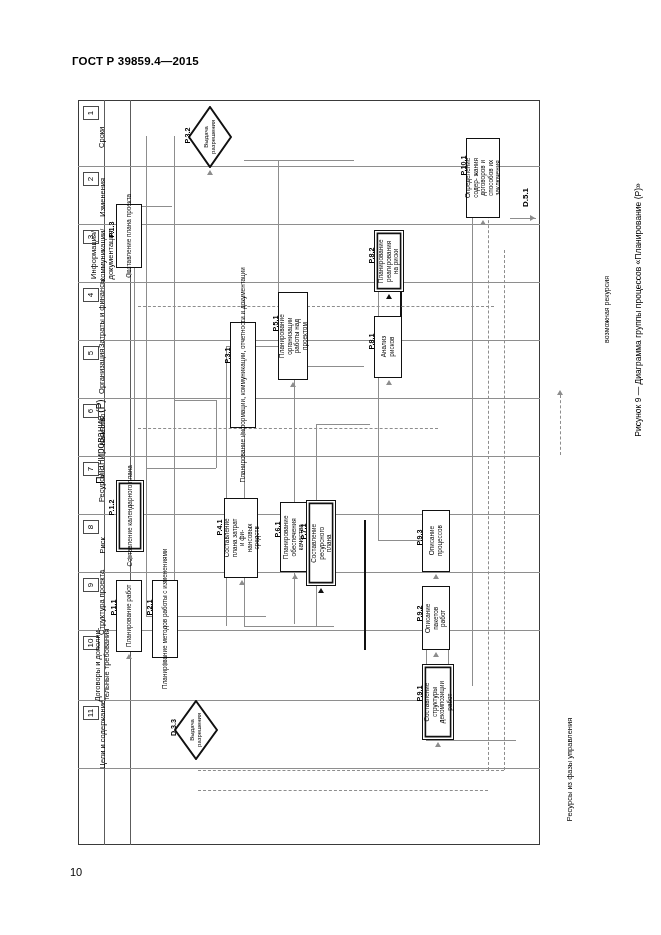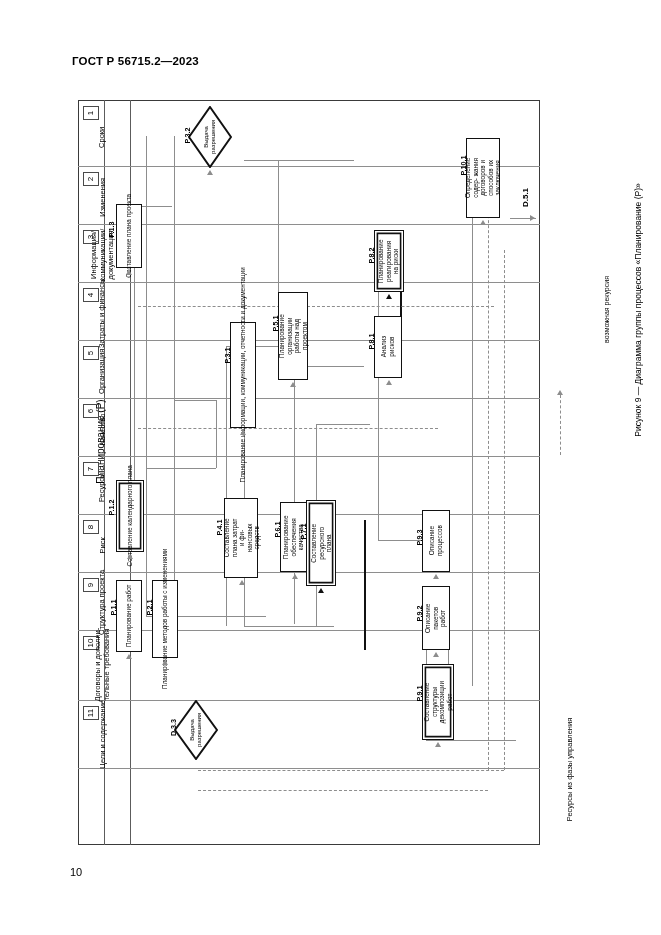--- a/index.html
+++ b/index.html
@@ -148,21 +148,21 @@
     position:absolute;left:470px;top:760px;width:200px;height:18px;
     font-size:7.5px;
   }
   .legend-resources .rot{font-size:7.5px;}
 </style>
 </head>
 <body>
 
 <div class="page">
 
-  <div class="doc-header">ГОСТ Р 56715.2—2023</div>
+  <div class="doc-header">ГОСТ Р 39859.4—2015</div>
 
   <div class="diagram">
 
     <div class="frame"></div>
 
     <div class="label-divider" style="left:52px;"></div>
     <div class="label-divider" style="left:26px;"></div>
 
     <div class="lane-line" style="top:66px;"></div>
     <div class="lane-line" style="top:124px;"></div>

